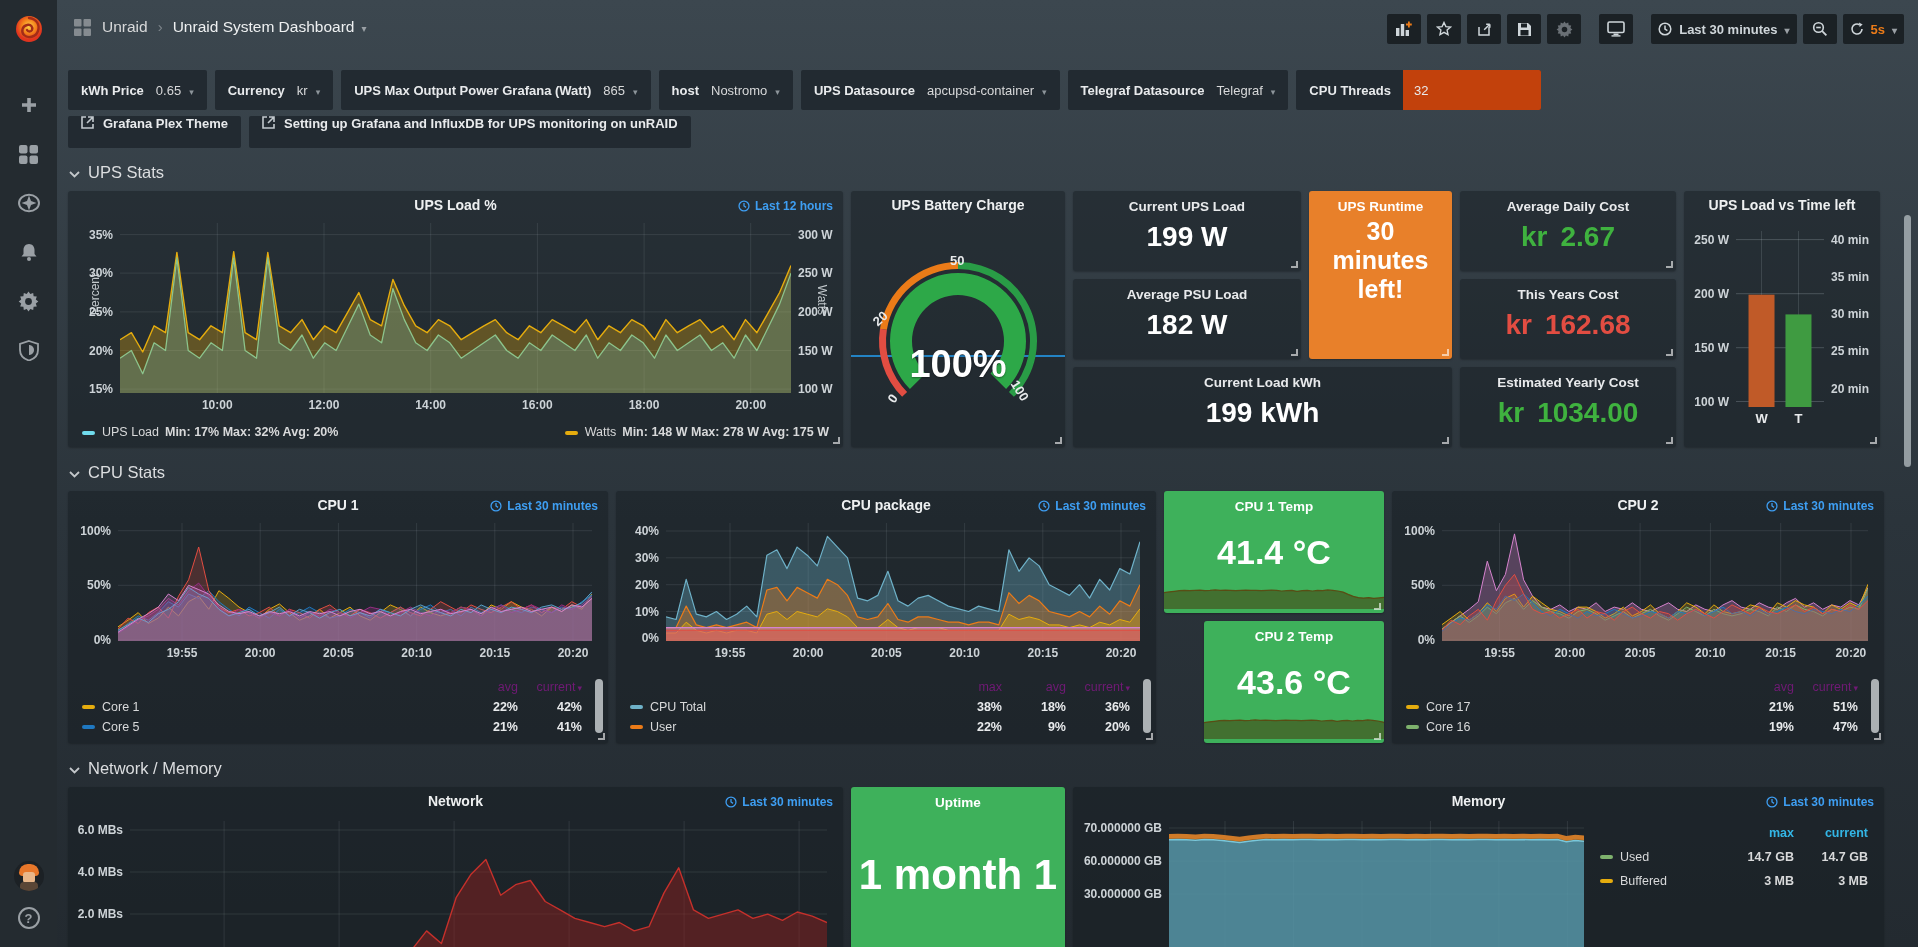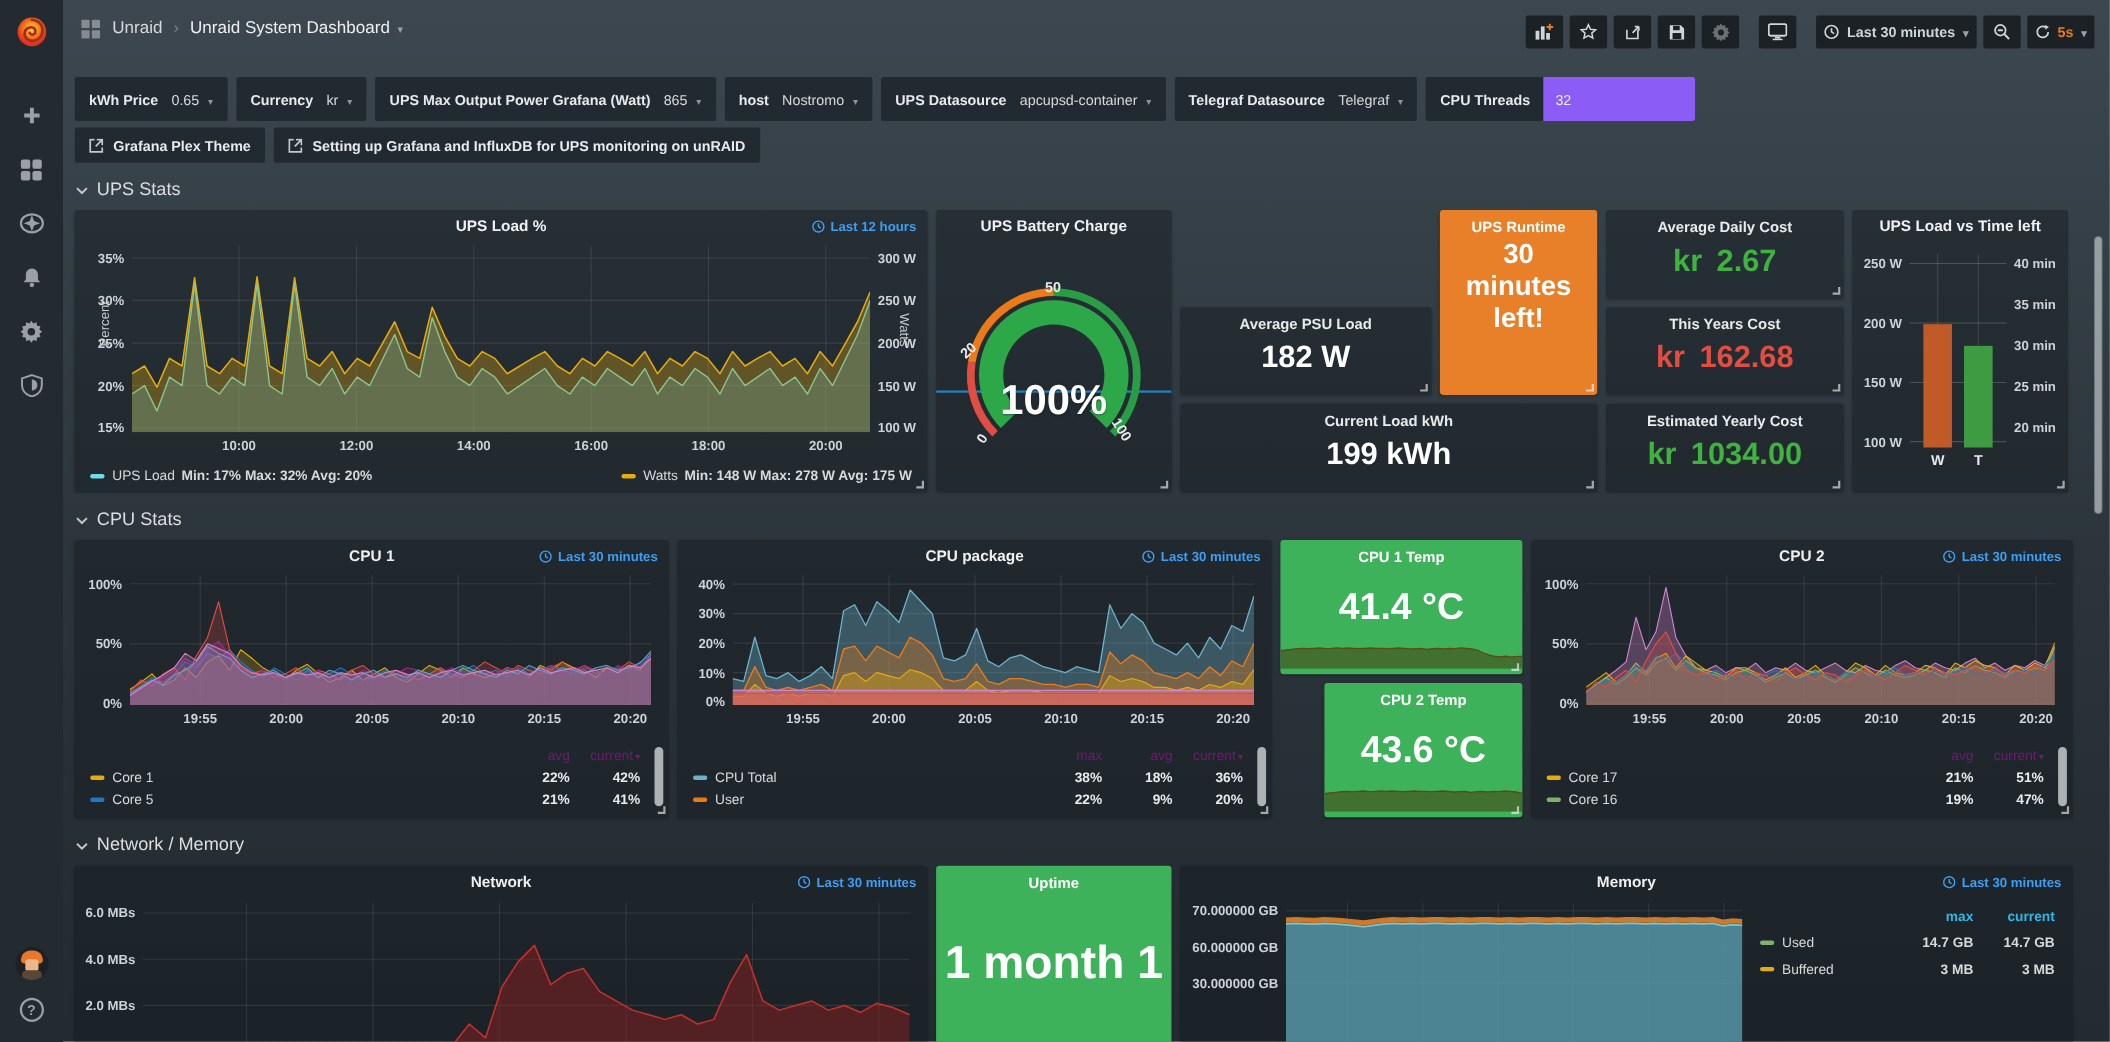--- a/index.html
+++ b/index.html
@@ -33,23 +33,23 @@
   .gap-l { margin-left:12px; }
   .orange { color:#eb7b18; }
 
   
   .subbar { padding:12px 0 0 11px; display:flex; flex-wrap:wrap; gap:8px; width:1830px; }
   .varpill { background:#222a31; height:40px; border-radius:2px; display:flex; align-items:center; padding:0 13px; gap:12px; cursor:pointer; }
   .varpill .vlabel { font-size:13px; font-weight:700; color:#e8eaec; white-space:nowrap; }
   .varpill .vvalue { font-size:13px; color:#d8d9da; white-space:nowrap; }
   .varpill .vvalue::after { content:"▾"; font-size:9px; color:#8d959b; margin-left:8px; }
   .varpill.inputpill { padding-right:0; }
-  .varinput { width:138px; height:40px; background:#8b5cf6; color:#e8eaec; font-size:13px; display:flex; align-items:center; padding-left:11px; border-radius:0 2px 2px 0; }
+  .varinput { width:138px; height:40px; background:#c2410c; color:#e8eaec; font-size:13px; display:flex; align-items:center; padding-left:11px; border-radius:0 2px 2px 0; }
   .linkrow { margin:6px 0 0 11px; display:flex; gap:8px; }
-  .linkpill { background:#222a31; height:32px; border-radius:2px; display:flex; align-items:center; gap:9px; padding:0 13px; font-size:13px; font-weight:700; color:#e8eaec; cursor:pointer; }
+  .linkpill { background:#222a31; height:32px; border-radius:2px; display:flex; gap:9px; padding:0 13px; font-size:13px; font-weight:700; color:#e8eaec; cursor:pointer; }
   .linkpill svg { color:#c2c9ce; }
 
   
   .sechead { display:flex; align-items:center; gap:8px; margin:16px 0 9px 12px; cursor:pointer; }
   .sechead.first { margin-top:15px; }
   .sechead .chev { color:#c3c7ca; }
   .sechead .sectitle { font-size:16.5px; font-weight:500; color:#dcdee0; }
   .prow { margin-left:11px; display:grid; gap:8px; }
   .row-ups { grid-template-columns:775px 214px 228px 143px 216px 196px; grid-template-rows:80px 80px 80px; }
   .row-cpu { grid-template-columns:540px 540px 220px 492px; grid-template-rows:122px 122px; margin-top:2px; }
@@ -371,20 +371,24 @@
           <path d="M106.99999999999999 43A79 79 0 0 1 162.8614357137373 177.8614357137372L157.9116882454315 172.91168824543138A72 72 0 0 0 106.99999999999999 50Z" fill="#299c46"></path>
           <path d="M58.91673887931477 170.08326112068522A68 68 0 1 1 155.08326112068528 170.08326112068517L139.52691193458122 154.52691193458116A46 46 0 1 0 74.4730880654188 154.5269119345812Z" fill="#2da848"></path>
         </svg>
       <span class="gtick" style="left:38px;top:200px;transform:rotate(-55deg)">0</span>
       <span class="gtick" style="left:22px;top:120px;transform:rotate(-42deg)">20</span>
       <span class="gtick" style="left:99px;top:62px">50</span>
       <span class="gtick" style="left:158px;top:192px;transform:rotate(58deg)">100</span>
       <div class="gauge-val">100%</div>
     </div>
 
+    <div class="panel" style="grid-column:3;grid-row:1">
+      <div class="statT">Current UPS Load</div>
+      <div class="statV">199 W</div>
+    </div>
     <div class="panel" style="grid-column:3;grid-row:2">
       <div class="statT">Average PSU Load</div>
       <div class="statV">182 W</div>
     </div>
     <div class="panel colored" style="grid-area: 1 / 4 / 3; background: rgb(232, 128, 42);">
       <div class="statT">UPS Runtime</div>
       <div class="runtimeV">30 minutes left!</div>
     </div>
     <div class="panel" style="grid-column:3/5;grid-row:3">
       <div class="statT">Current Load kWh</div>

